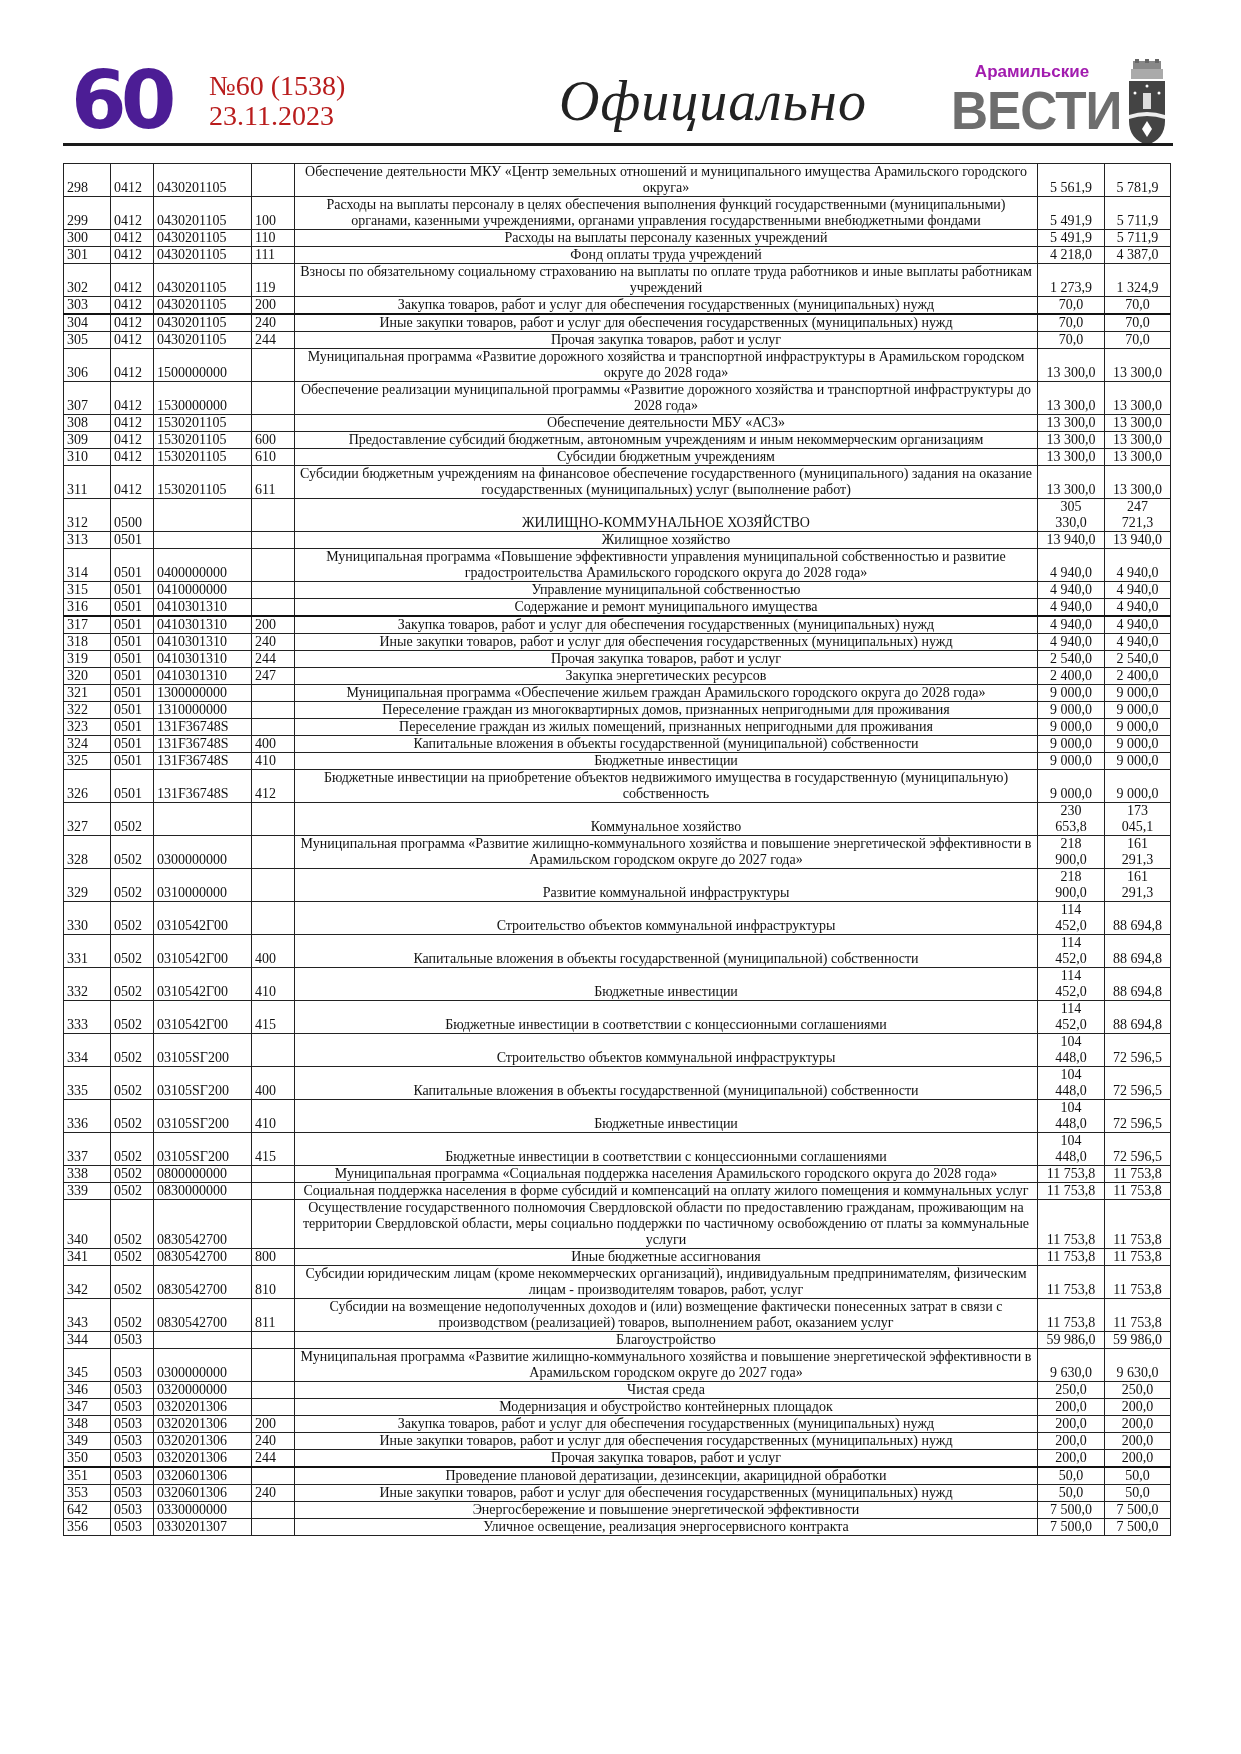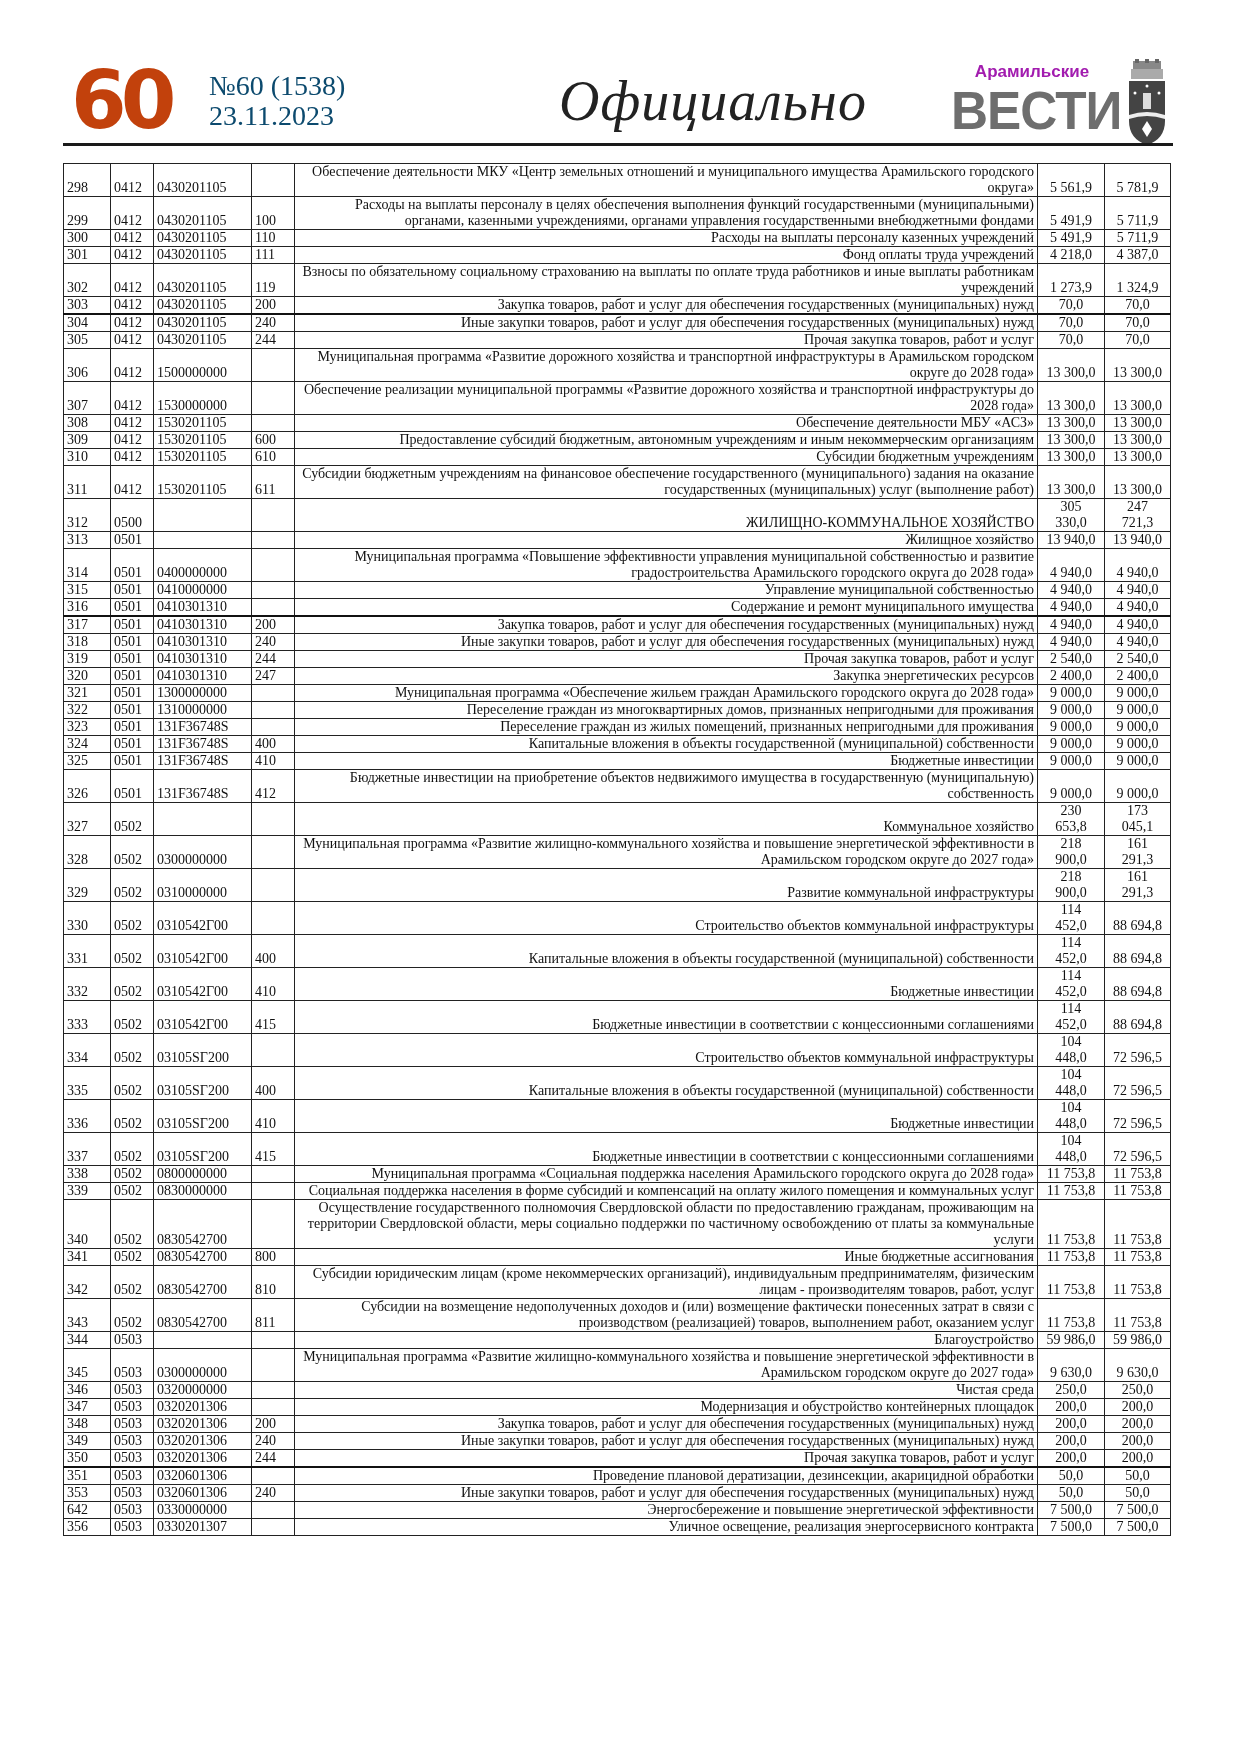--- a/index.html
+++ b/index.html
@@ -1,33 +1,33 @@
 <!DOCTYPE html>
 <html><head>
 <meta charset="utf-8">
 <style>
   html, body { margin:0; padding:0; background:#fff; }
   body { width:1241px; height:1754px; position:relative; overflow:hidden; font-family:"Liberation Serif","DejaVu Serif",serif; color:#111; }
   .masthead { position:absolute; left:63px; top:55px; width:1110px; height:90px; }
-  .page-num { position:absolute; left:8px; top:6px; font-family:"DejaVu Sans","Liberation Sans",sans-serif; font-weight:bold; font-size:80px; letter-spacing:-6px; line-height:80px; color:#c2410c; }
-  .issue { position:absolute; left:146px; top:16px; font-size:28px; line-height:30px; color:#0c4a6e; font-family:"Liberation Serif",serif; }
+  .page-num { position:absolute; left:8px; top:6px; font-family:"DejaVu Sans","Liberation Sans",sans-serif; font-weight:bold; font-size:80px; letter-spacing:-6px; line-height:80px; color:#4c1d95; }
+  .issue { position:absolute; left:146px; top:16px; font-size:28px; line-height:30px; color:#b91c1c; font-family:"Liberation Serif",serif; }
   .issue div { white-space:nowrap; }
   .section-title { position:absolute; left:496px; top:14px; font-size:56px; font-style:italic; color:#222; font-family:"Liberation Serif",serif; letter-spacing:1px; }
   .brand { position:absolute; left:888px; top:4px; width:170px; }
   .brand-top { font-family:"Liberation Sans",sans-serif; font-weight:bold; font-size:17px; color:#a21caf; line-height:26px; text-align:center; padding-right:8px; }
   .brand-main { font-family:"Liberation Sans",sans-serif; font-weight:bold; font-size:54px; color:#6e6e6e; line-height:50px; letter-spacing:-1px; transform:scaleX(0.95); transform-origin:left; }
   .emblem { position:absolute; left:1062px; top:4px; width:44px; height:86px; }
   .rule { position:absolute; left:63px; top:143px; width:1110px; height:3px; background:#1a1a1a; }
   table.budget { position:absolute; left:63px; top:163px; width:1108px; border-collapse:collapse; table-layout:fixed; font-size:14px; line-height:16px; }
   table.budget td { border:1px solid #222; padding:0 3px; vertical-align:bottom; }
   td.c-num { width:40px; text-align:left; }
   td.c-sec { width:36px; text-align:left; }
   td.c-csr { width:91px; text-align:left; }
   td.c-vr { width:36px; text-align:left; }
-  td.c-desc { text-align:right; }
+  td.c-desc { text-align:center; }
   td.c-v1 { width:60px; text-align:center; white-space:pre-line; }
   td.c-v2 { width:59px; text-align:center; white-space:pre-line;font-family:Liberation Serif, serif; }
   tr.thick td { border-top:2px solid #111; }
 </style>
 </head>
 <body>
 
 <div class="masthead">
   <div class="page-num">60</div>
   <div class="issue">

